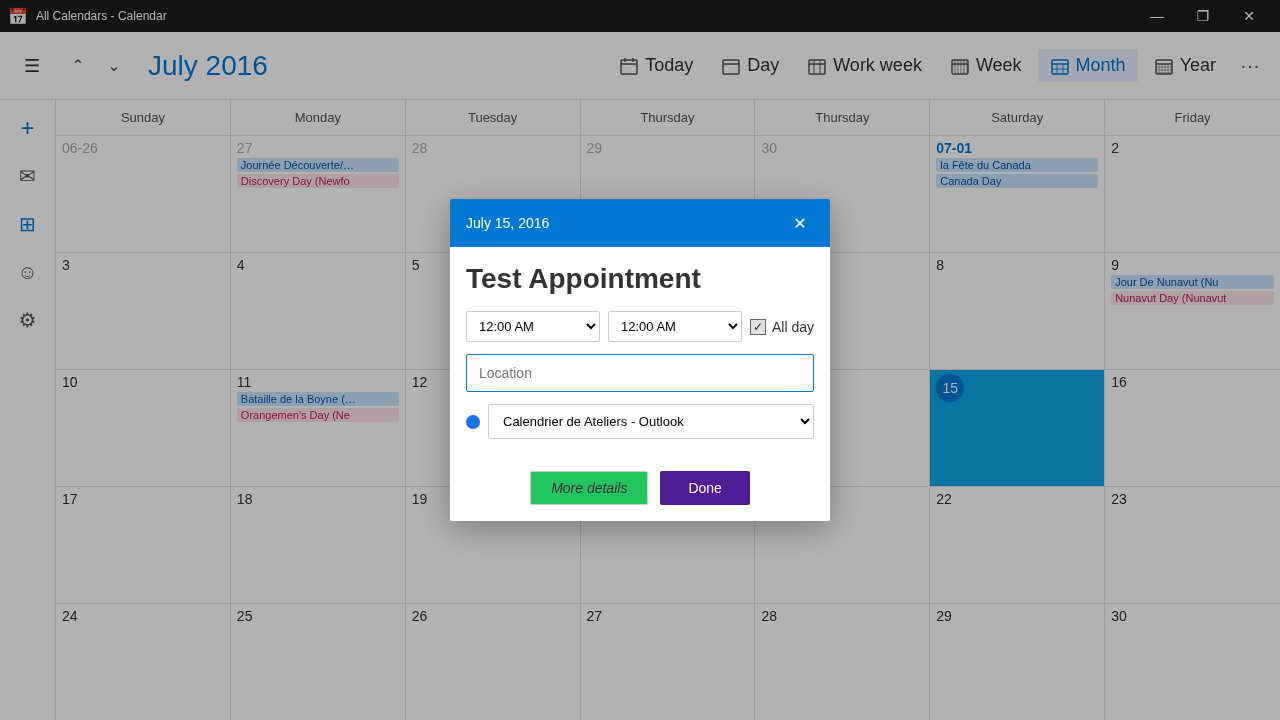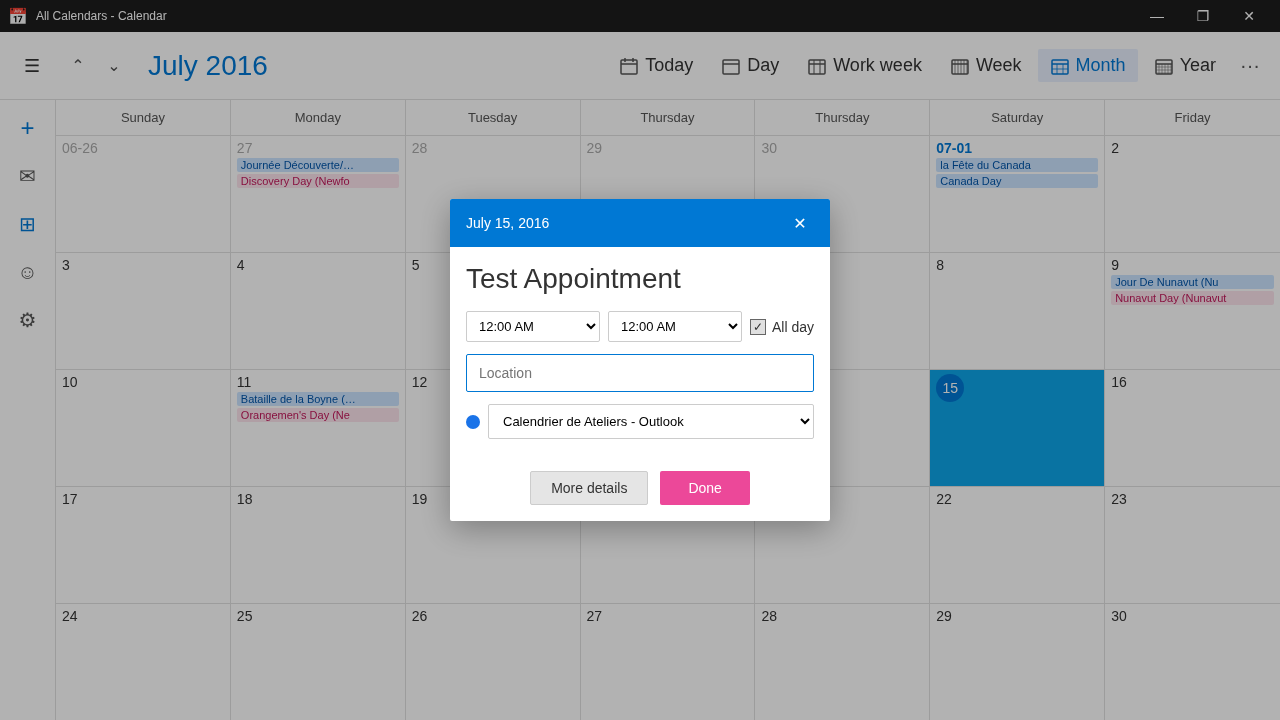--- a/index.html
+++ b/index.html
@@ -135,21 +135,21 @@
       background: #0078d4; color: #fff;
       padding: 10px 16px; display: flex; align-items: center; justify-content: space-between; gap: 32px;
     }
     .modal-header-title { font-size: 14px; font-weight: 400; }
     .modal-close {
       background: transparent; border: none; color: #fff; cursor: pointer;
       font-size: 16px; width: 28px; height: 28px;
       display: flex; align-items: center; justify-content: center;
     }
     .modal-body { padding: 16px; }
-    .modal-title { font-size: 28px; font-weight: 400; color: #333; margin-bottom: 16px; }
+    .modal-title { font-size: 28px; font-weight: 700; color: #333; margin-bottom: 16px; }
     .time-row {
       display: flex; align-items: center; gap: 8px; margin-bottom: 12px;
     }
     .time-select {
       padding: 6px 8px; border: 1px solid #ccc; border-radius: 2px;
       font-size: 13px; background: #fff; cursor: pointer; flex: 1;
     }
     .allday-label { font-size: 14px; color: #333; display: flex; align-items: center; gap: 6px; }
     .allday-checkbox {
       width: 16px; height: 16px; border: 1px solid #666; background: #e0e0e0;
@@ -168,25 +168,25 @@
       width: 14px; height: 14px; border-radius: 50%; background: #1a73e8; flex-shrink: 0;
     }
     .calendar-select {
       flex: 1; padding: 8px 10px; border: 1px solid #ccc; border-radius: 2px;
       font-size: 13px; background: #fff; cursor: pointer;
     }
     .modal-footer {
       display: flex; justify-content: center; gap: 12px; padding: 0 16px 16px;
     }
     .btn-more {
-      padding: 8px 20px; border: 1px solid #ccc; background: #e5e5e5;
-      border-radius: 2px; font-size: 14px; cursor: pointer; color: #333;
+      padding: 8px 20px; border: 1px solid #ccc; background: #22c55e;
+      border-radius: 2px; font-size: 14px; cursor: pointer; color: #333; font-style: italic;
     }
     .btn-done {
-      padding: 8px 28px; border: none; background: #ec4899;
+      padding: 8px 28px; border: none; background: #4c1d95;
       border-radius: 2px; font-size: 14px; cursor: pointer; color: #fff;
     }
   </style>
 </head>
 <body>
 
 <div class="title-bar">
   <div class="title-bar-left">
     <span style="font-size:16px;">📅</span>
     <span>All Calendars - Calendar</span>

